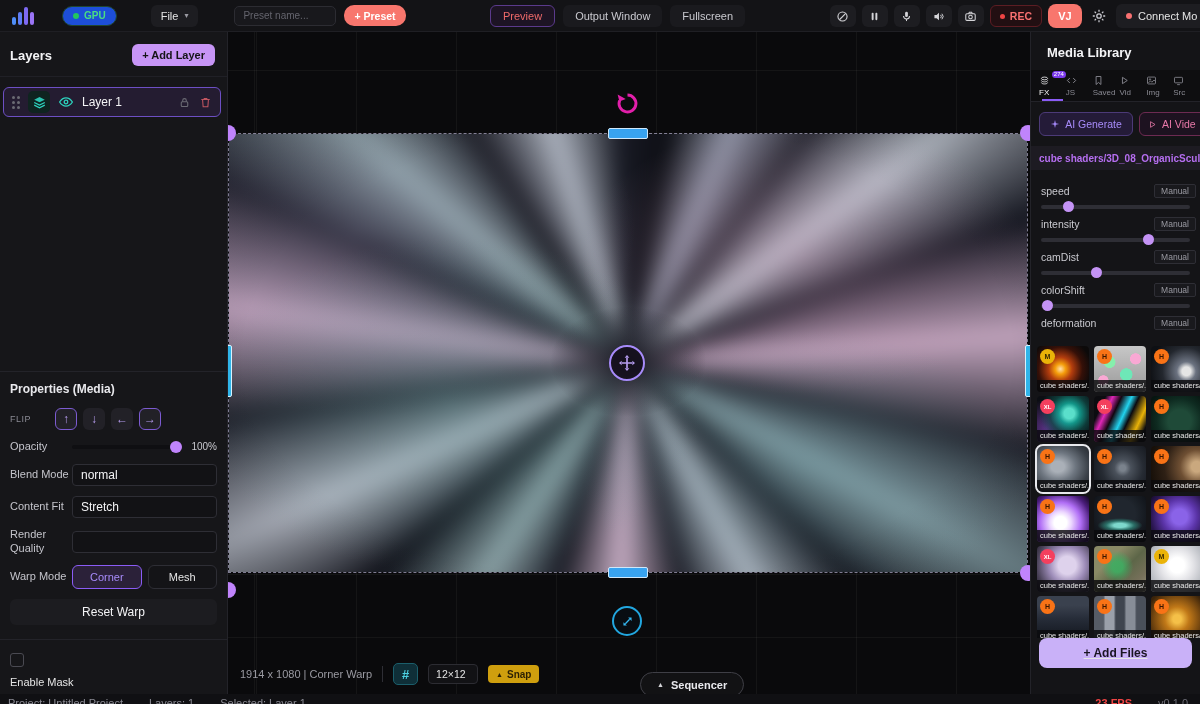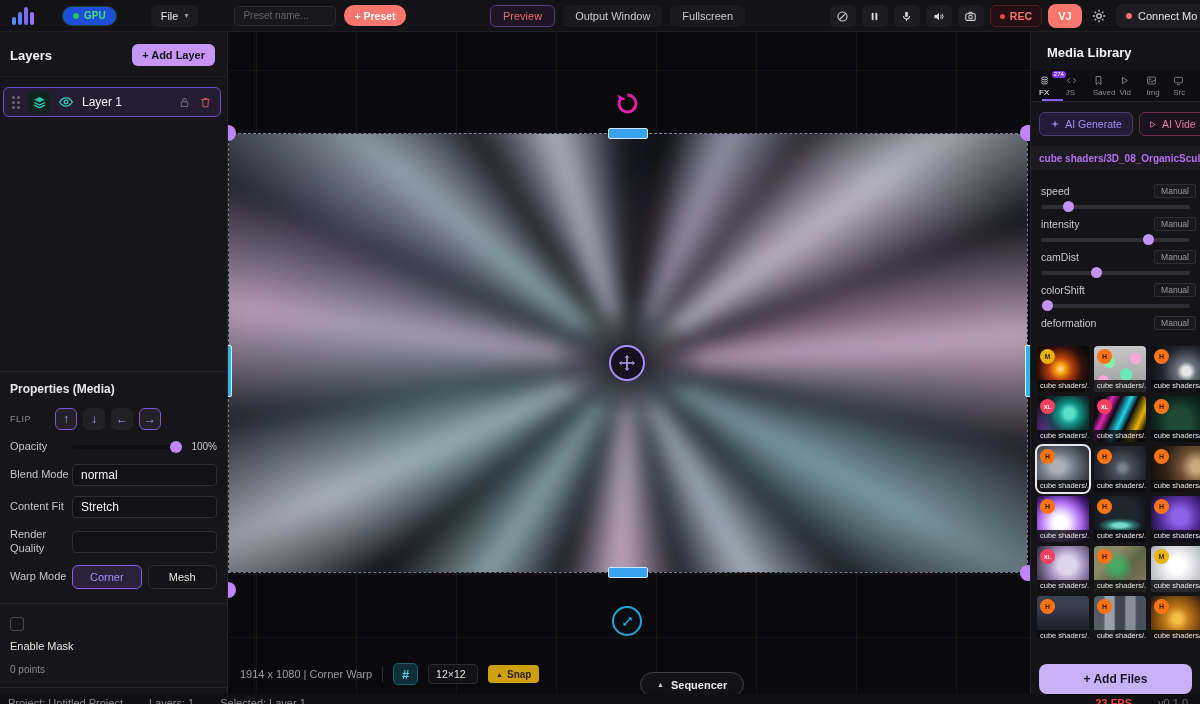--- a/index.html
+++ b/index.html
@@ -197,21 +197,21 @@
   .mitem{height:46px;border-radius:4px;position:relative;overflow:hidden;background:#222;}
   .mitem.selected{outline:2px solid #e8e8ec;outline-offset:0;border-radius:6px;}
   .mbadge{position:absolute;top:3px;left:3px;width:15px;height:15px;border-radius:50%;
     display:flex;align-items:center;justify-content:center;font-size:7px;font-weight:bold;z-index:2;}
   .tier-m{background:#eab308;color:#3a2a00;}
   .tier-h{background:#f97316;color:#3a1600;}
   .tier-xl{background:#f43f5e;color:#fff;font-size:6px;}
   .mcap{position:absolute;left:0;right:0;bottom:0;height:12px;background:rgba(10,10,12,.82);
     color:#e5e5e5;font-size:7.5px;line-height:12px;padding:0 3px;white-space:nowrap;overflow:hidden;z-index:2;}
   .addfiles-wrap{position:absolute;left:0;right:0;top:606px;height:56px;background:#141417;
-    display:flex;align-items:flex-end;padding:0 8px;z-index:3;}
+    display:flex;align-items:flex-start;padding:0 8px;z-index:3;text-decoration:underline;}
   .addfiles-btn{flex:1;height:30px;background:#c9b1f8;color:#1a1522;font-weight:bold;font-size:12px;
     border-radius:8px;}
 
   
   .tone-1{background:radial-gradient(circle at 45% 50%, #ffe0b0 0%, #f59e0b 14%, #b33d0e 32%, #351008 60%, #0c0a0a 85%);}
   .tone-2{background:
     radial-gradient(circle at 30% 35%, #86efac 0 12%, transparent 13%),
     radial-gradient(circle at 62% 62%, #6ee7b7 0 14%, transparent 15%),
     radial-gradient(circle at 80% 28%, #f9a8d4 0 10%, transparent 11%),
     radial-gradient(circle at 18% 75%, #f9a8d4 0 9%, transparent 10%),
@@ -411,20 +411,21 @@
       <span class="prop-label">Render Quality</span>
       <span class="sel-box"></span>
     </div>
     <div class="prop-row">
       <span class="prop-label">Warp Mode</span>
       <span class="warp-btns">
         <button class="warp-btn corner">Corner</button>
         <button class="warp-btn mesh">Mesh</button>
       </span>
     </div>
+    <button class="reset-warp">Reset Warp</button>
   </div>
 
   <div class="mask-row">
     <span class="mask-check"></span>
     <span class="mask-label">Enable Mask</span>
     <span class="mask-points">0 points</span>
   </div>
 
   <div class="shape-row">
     <span class="shape-label">Layer Shape</span>

